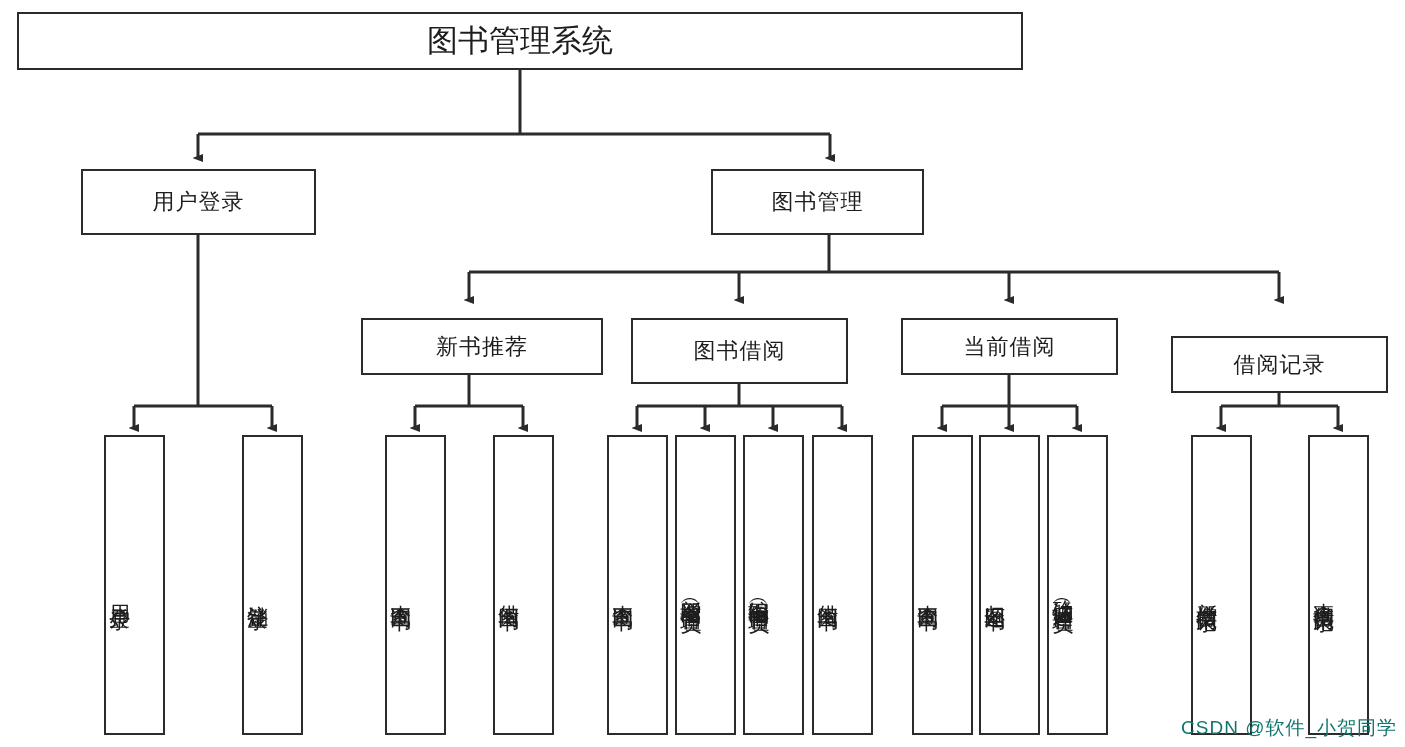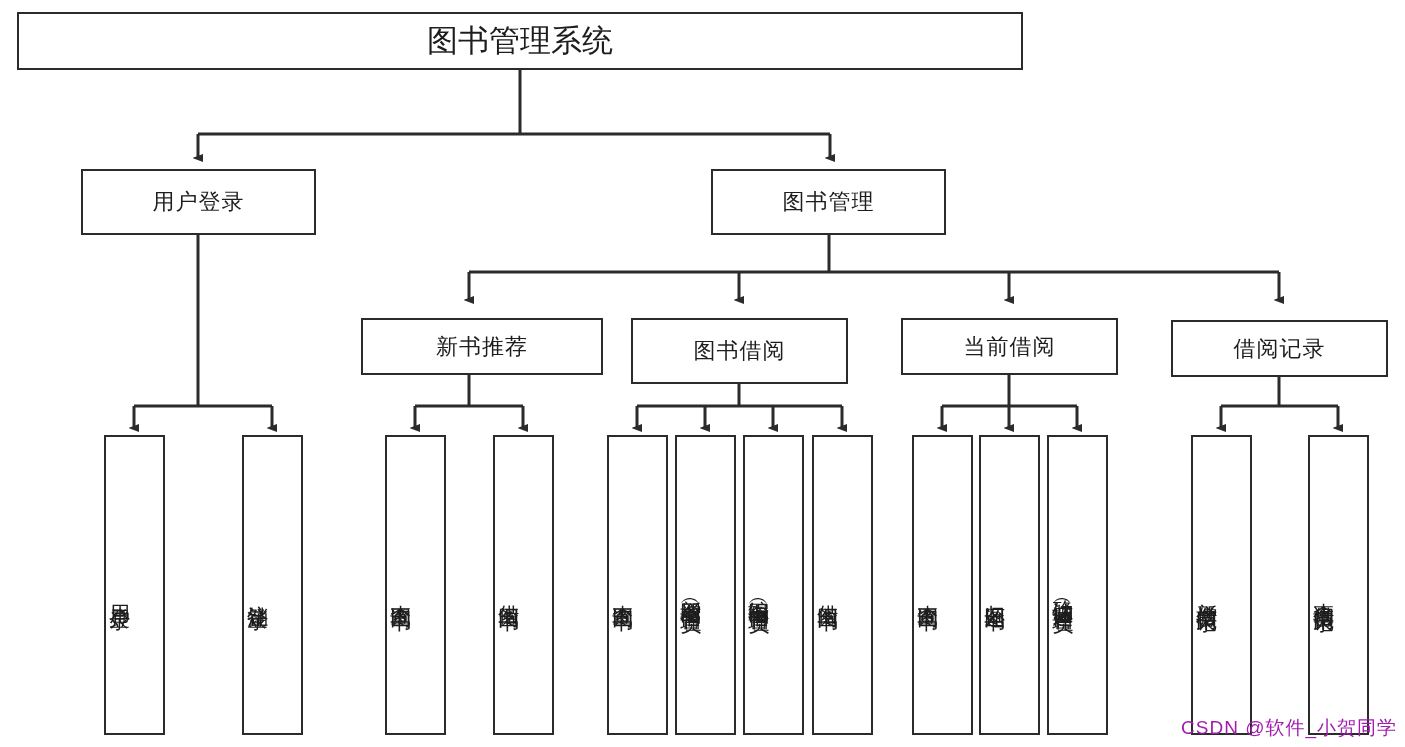--- a/index.html
+++ b/index.html
@@ -53,21 +53,21 @@
     line-height: 1.32;
     letter-spacing: 2px;
     white-space: nowrap;
     color: #1d1d1d;
   }
   .watermark {
     position: absolute;
     right: 8px;
     bottom: 6px;
     font-size: 19px;
-    color: #a21caf;
+    color: #0f766e;
     letter-spacing: 1px;
     user-select: none;
     white-space: nowrap;
   }
 </style>
 </head>
 <body>
 
 <div id="canvas">
 
@@ -122,34 +122,34 @@
     </g>
   </svg>
 
   <div class="node root" style="left:17px; top:12px; width:1006px; height:58px;">
     <span>图书管理系统</span>
   </div>
 
   <div class="node horiz" style="left:81px; top:169px; width:235px; height:66px;">
     <span>用户登录</span>
   </div>
-  <div class="node horiz" style="left:711px; top:169px; width:235px; height:66px;">
+  <div class="node horiz" style="left:711px; top:169px; width:213px; height:66px;">
     <span>图书管理</span>
   </div>
 
   <div class="node horiz" style="left:361px; top:318px; width:242px; height:57px;">
     <span>新书推荐</span>
   </div>
   <div class="node horiz" style="left:631px; top:318px; width:217px; height:66px;">
     <span>图书借阅</span>
   </div>
   <div class="node horiz" style="left:901px; top:318px; width:217px; height:57px;">
     <span>当前借阅</span>
   </div>
-  <div class="node horiz" style="left:1171px; top:320px; width:217px; height:57px;">
+  <div class="node horiz" style="left:1171px; top:336px; width:217px; height:57px;">
     <span>借阅记录</span>
   </div>
 
   <div class="node leaf" style="left:104px; top:435px; width:61px; height:300px;">
     <span class="vtext">用户登录</span>
   </div>
   <div class="node leaf" style="left:242px; top:435px; width:61px; height:300px;">
     <span class="vtext">注销登录</span>
   </div>
 

